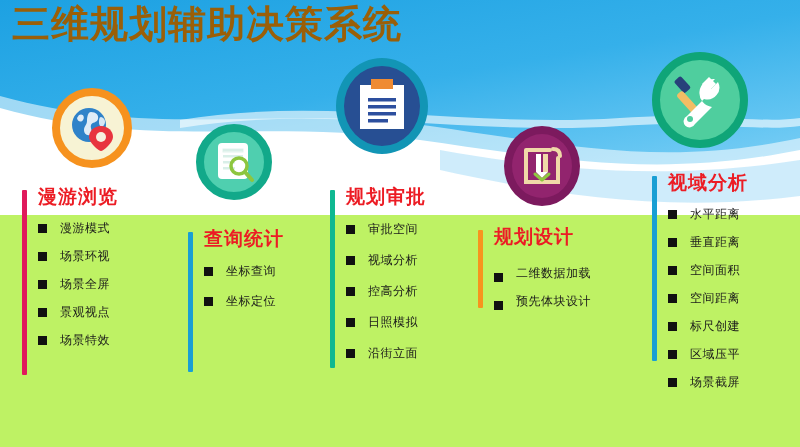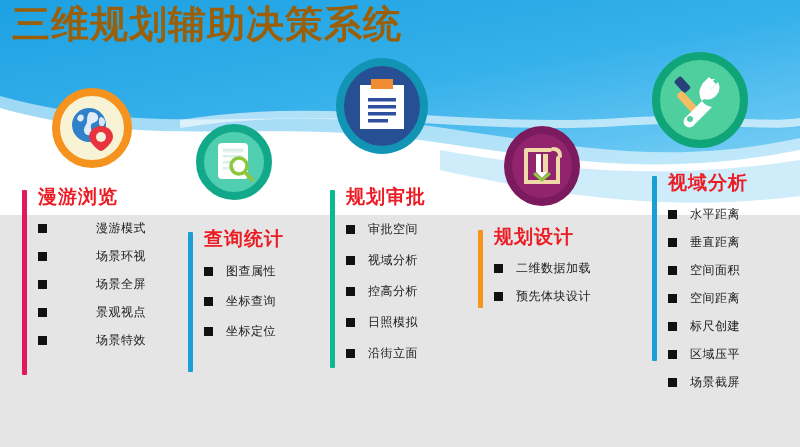--- a/index.html
+++ b/index.html
@@ -2,21 +2,21 @@
 <html><head>
 <meta charset="utf-8">
 <style>
   html,body{margin:0;padding:0;}
   body{
     width:800px;height:447px;overflow:hidden;
     font-family:"DejaVu Sans","Liberation Sans",sans-serif;
     background:#ffffff;
     position:relative;
   }
-  #stage{position:absolute;inset:0;width:800px;height:447px;overflow:hidden;background:#e5e5e5;}
+  #stage{position:absolute;inset:0;width:800px;height:447px;overflow:hidden;background:#bef264;}
 
   
   .bg-blue{
     position:absolute;left:0;top:0;width:800px;height:200px;
     background:linear-gradient(170deg,#1da1e2 0%,#35b0ea 45%,#63c5f2 75%,#8fd6f7 100%);
   }
   .wave-svg{position:absolute;left:0;top:0;width:800px;height:215px;}
 
   
   .title{
@@ -48,33 +48,33 @@
   .item{display:flex;align-items:center;white-space:nowrap;}
   .bullet{
     width:9px;height:9px;background:#111;display:inline-block;
     margin-right:13px;flex:0 0 auto;
   }
   .item-label{font-size:12px;color:#1a1a1a;letter-spacing:0.5px;}
 
   
   #col1{left:22px;top:190px;}
   #col1 .col-bar{height:185px;background:#e0195c;}
-  #col1 .item{height:28px;gap:36px;}
+  #col1 .item{height:28px;}
 
   #col2{left:188px;top:232px;}
   #col2 .col-bar{height:140px;background:#199fd4;}
   #col2 .item{height:30px;}
 
   #col3{left:330px;top:190px;}
   #col3 .col-bar{height:178px;background:#0fb891;}
   #col3 .item{height:31px;}
 
   #col4{left:478px;top:230px;}
   #col4 .col-bar{height:78px;background:#f7941e;}
-  #col4 .item{height:28px;}
+  #col4 .item{height:28px;align-items:flex-end;}
 
   #col5{left:652px;top:176px;}
   #col5 .col-bar{height:185px;background:#199fd4;}
   #col5 .item{height:28px;}
 </style>
 </head>
 <body>
 
 <div id="stage">
 
@@ -171,24 +171,20 @@
         </div>
     </div>
   </div>
 
   <div class="col" id="col2">
     <div class="col-bar" style="background: rgb(25, 159, 212);"></div>
     <div class="col-head">查询统计</div>
     <div class="col-items">
       <div class="item">
           <span class="bullet"></span>
-          <span class="item-label">图查属性</span>
-        </div>
-      <div class="item">
-          <span class="bullet"></span>
           <span class="item-label">坐标查询</span>
         </div>
       <div class="item">
           <span class="bullet"></span>
           <span class="item-label">坐标定位</span>
         </div>
     </div>
   </div>
 
   <div class="col" id="col3">

